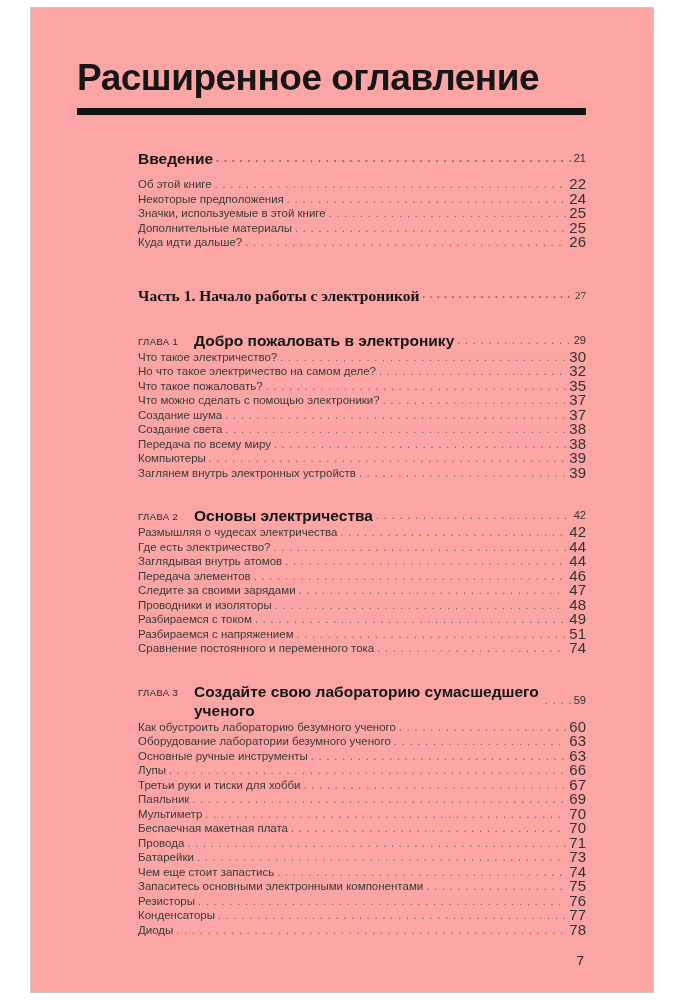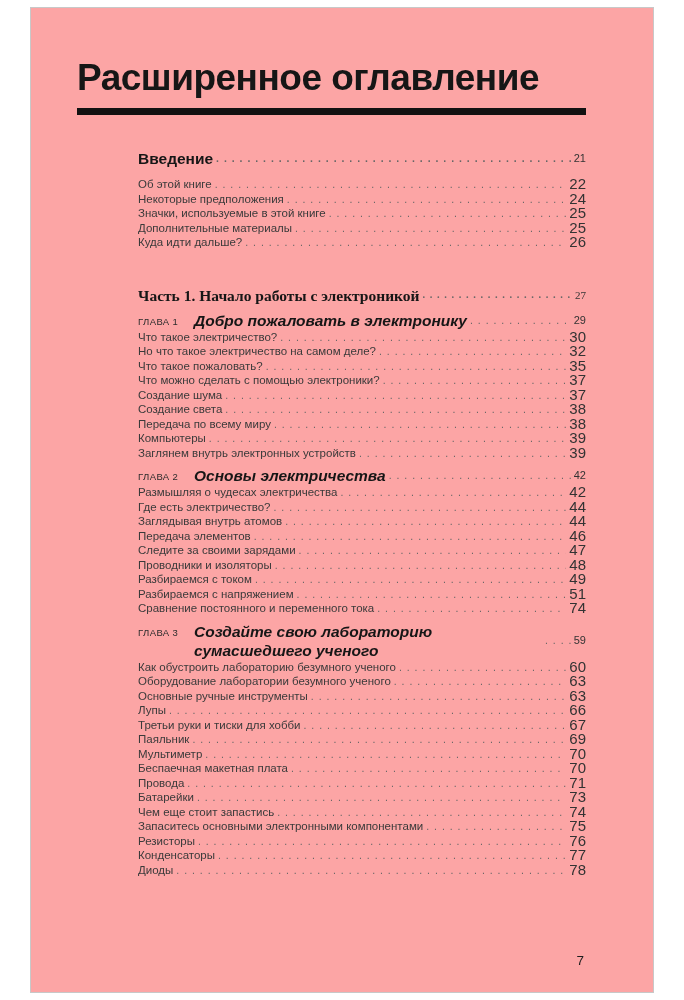--- a/index.html
+++ b/index.html
@@ -62,28 +62,27 @@
   }
   .entry.main, .entry.part {
     font-size: 15.5px;
     font-weight: 700;
     color: #161616;
     line-height: 19px;
   }
   .entry.main .page-num, .entry.part .page-num, .entry.chapter .page-num { font-size: 11px; font-weight: 400; }
   .entry.main { margin-bottom: 9px; }
   .entry.part { margin-top: 36px; margin-bottom: 3px; font-family: Liberation Serif, serif; }
-  .entry.chapter { margin-top: 6px; }
+  .entry.chapter { margin-top: 26px; }
   .entry.chapter .label {
     font-size: 15.5px;
     font-weight: 700;
     color: #161616;
     line-height: 19px;
     max-width: 348px;
-    font-style: italic;
   }
   .chap-label {
     align-self: flex-start;
     flex: none;
     width: 56px;
     font-size: 9.5px;
     letter-spacing: 0.4px;
     color: #2b2b2b;
     margin-top: 5px;
     line-height: 12px;

